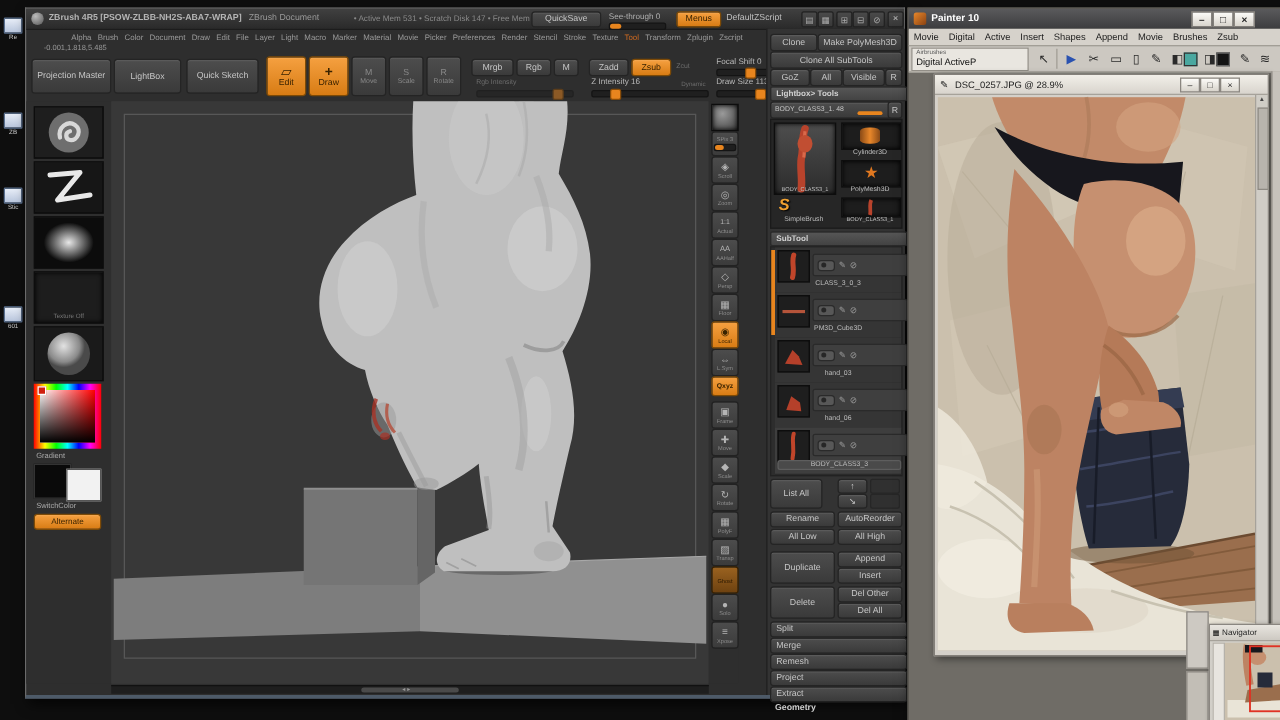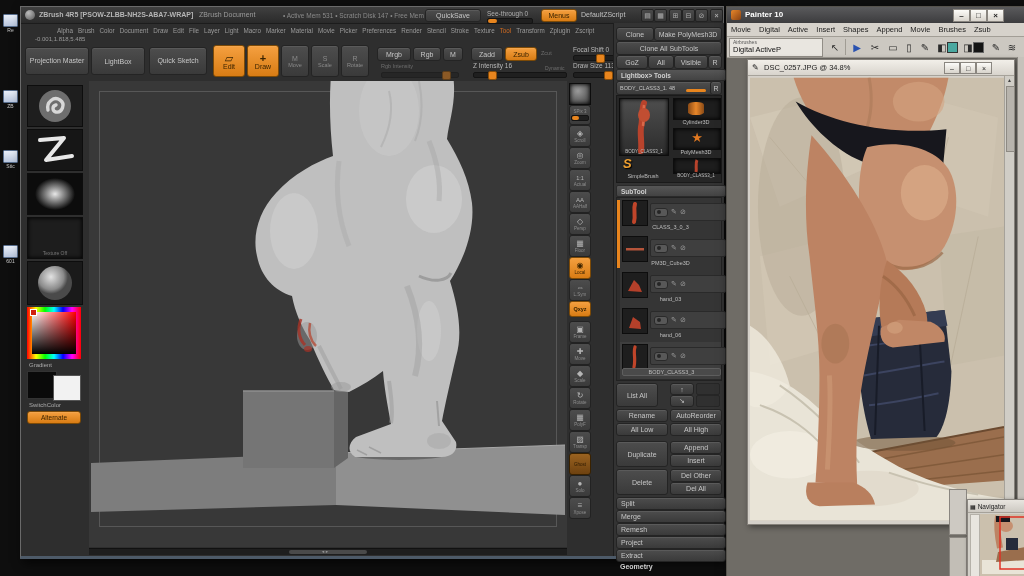--- a/index.html
+++ b/index.html
@@ -530,21 +530,21 @@
         <span class="ptool a" style="left:0;top:0;width:10px;height:14px;">◨</span>
         <span class="a" style="left:10px;top:2px;width:9px;height:9px;background:#141414;border:1px solid #666;"></span>
       </div>
       <div class="a ptool" style="left:262px;top:2px;width:14px;height:16px;">✎</div>
       <div class="a ptool" style="left:278px;top:2px;width:14px;height:16px;">≋</div>
     </div>
 
     <div class="a docframe" style="left:20px;top:52px;width:266px;height:464px;">
       <div class="doctitle a" style="left:0;top:0;width:100%;height:15px;">
         <span class="a" style="left:4px;top:3px;font-size:8px;">✎</span>
-        <span class="a" style="left:16px;top:3px;">DSC_0257.JPG @ 34.8%</span>
+        <span class="a" style="left:16px;top:3px;">DSC_0257.JPG @ 28.9%</span>
         <div class="a pbtn" style="left:196px;top:2px;width:14px;height:10px;font-size:7px;">–</div>
         <div class="a pbtn" style="left:212px;top:2px;width:14px;height:10px;font-size:7px;">□</div>
         <div class="a pbtn" style="left:228px;top:2px;width:14px;height:10px;font-size:7px;">×</div>
       </div>
 
       <div class="a" style="left:2px;top:16px;width:254px;height:446px;overflow:hidden;">
         <svg width="254" height="446" viewBox="0 0 256 446">
           <rect width="256" height="446" fill="#cbc0ad"></rect>
           <polygon points="0,40 80,20 120,90 30,130" fill="#d7cdbb" opacity="0.5"></polygon>
           <polygon points="140,10 250,40 240,140 150,110" fill="#d3c8b5" opacity="0.5"></polygon>

